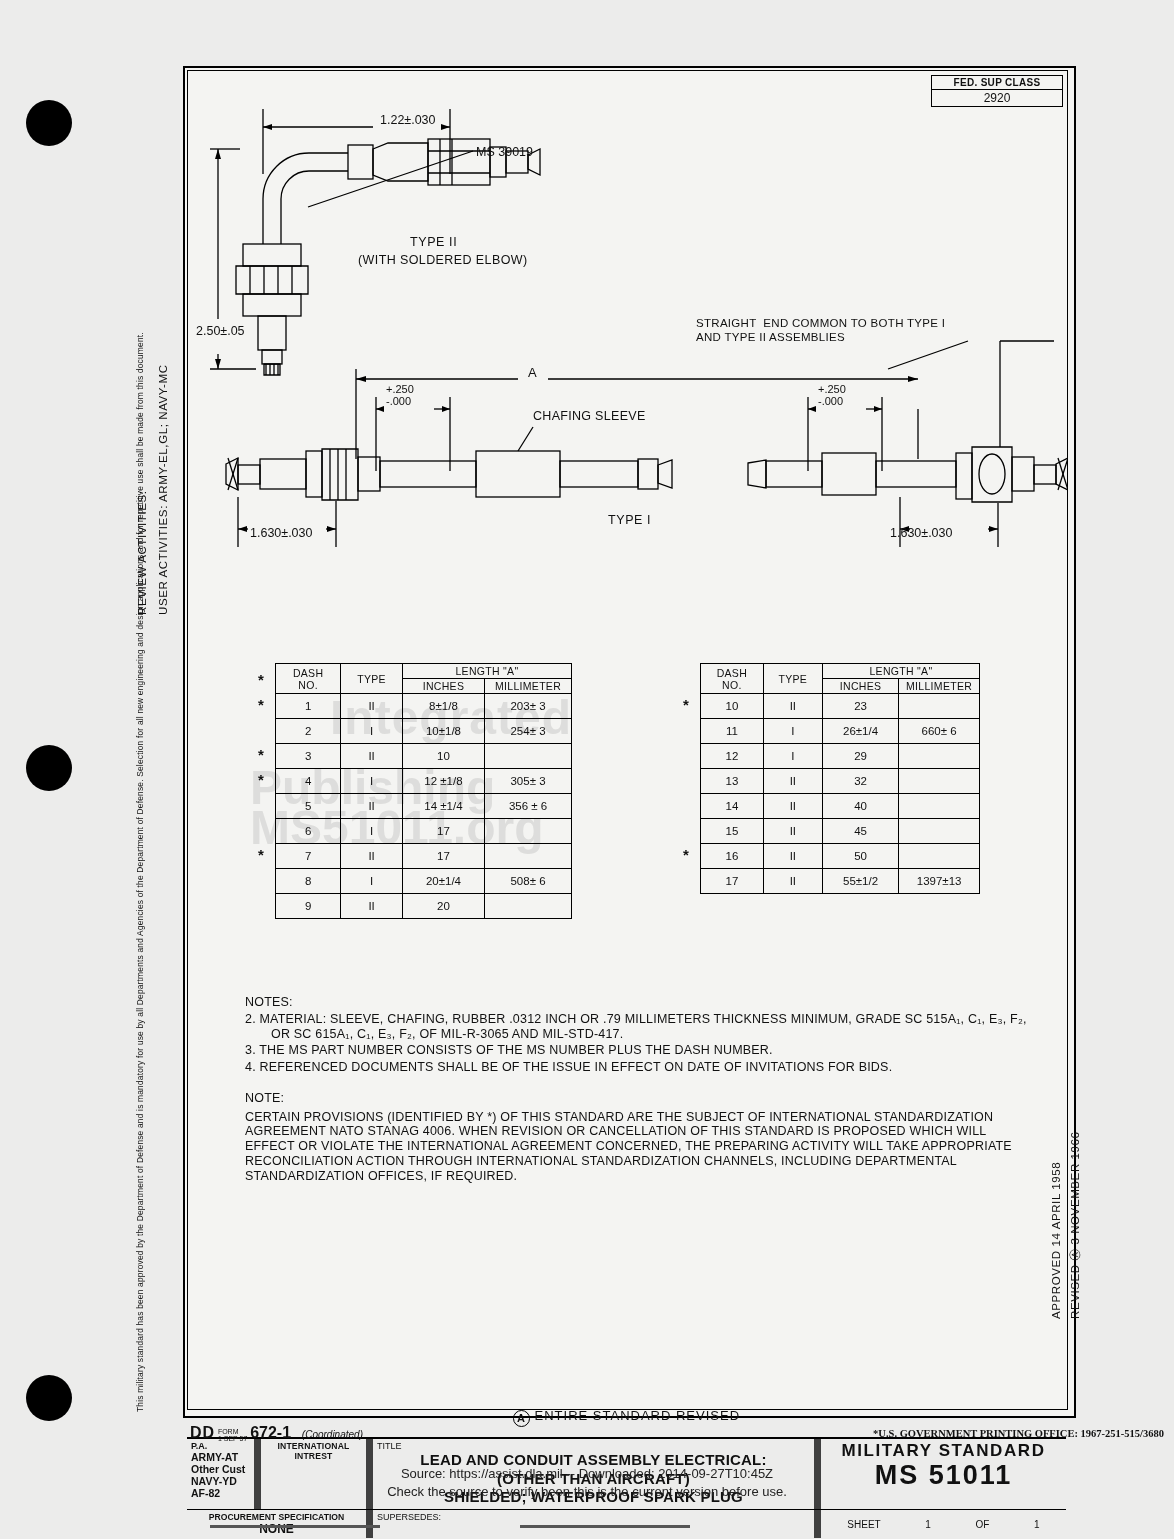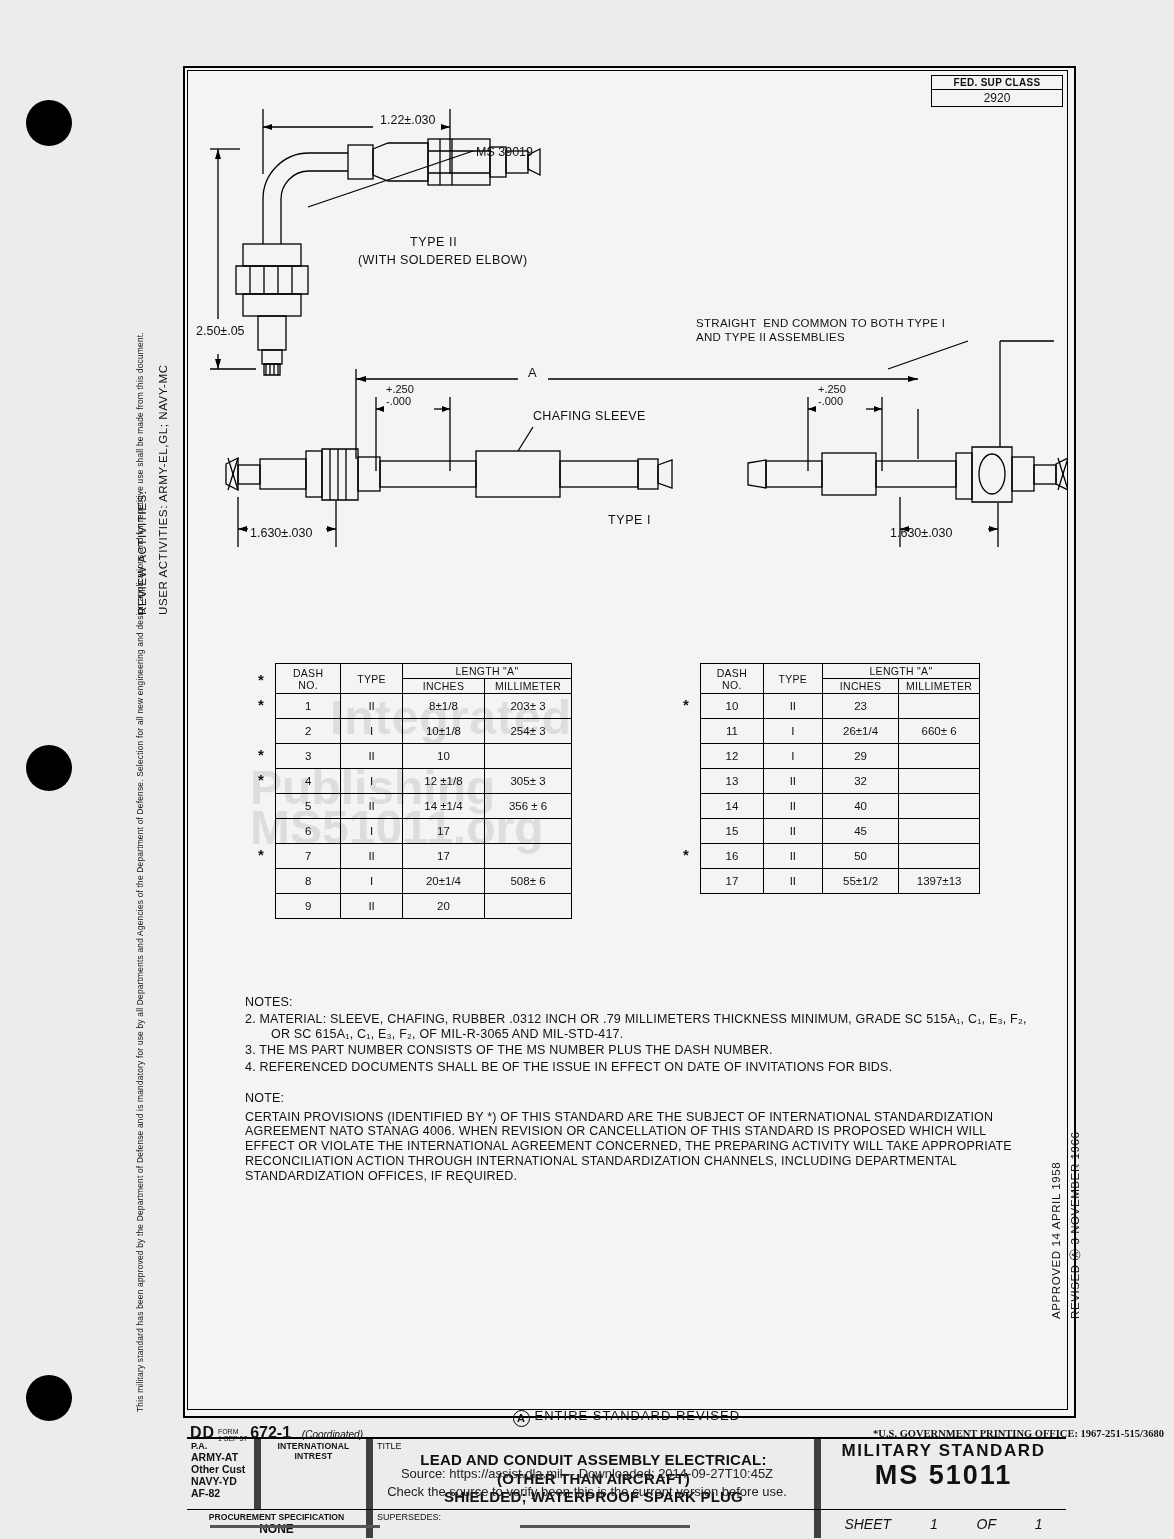--- a/index.html
+++ b/index.html
@@ -417,21 +417,21 @@
       </div>
     </div>
     <div class="row">
       <div class="cell" style="width:186px;text-align:center;">
         <div style="font-size:8.6px;font-weight:bold;">PROCUREMENT SPECIFICATION</div>
         <div style="font-size:12px;font-weight:bold;">NONE</div>
       </div>
       <div class="cell" style="flex:1;">
         <div style="font-size:9px;">SUPERSEDES:</div>
       </div>
-      <div class="cell msbox" style="border-right:none;display:flex;align-items:center;justify-content:space-around;font-size:14px;font-style:italic;">
+      <div class="cell msbox" style="border-right:none;display:flex;align-items:center;justify-content:space-around;font-size:10px;">
         <span>SHEET</span>
         <span>1</span>
         <span>OF</span>
         <span>1</span>
       </div>
     </div>
   </div>
 
   <div class="ddform">
     <span class="dd">DD</span>

